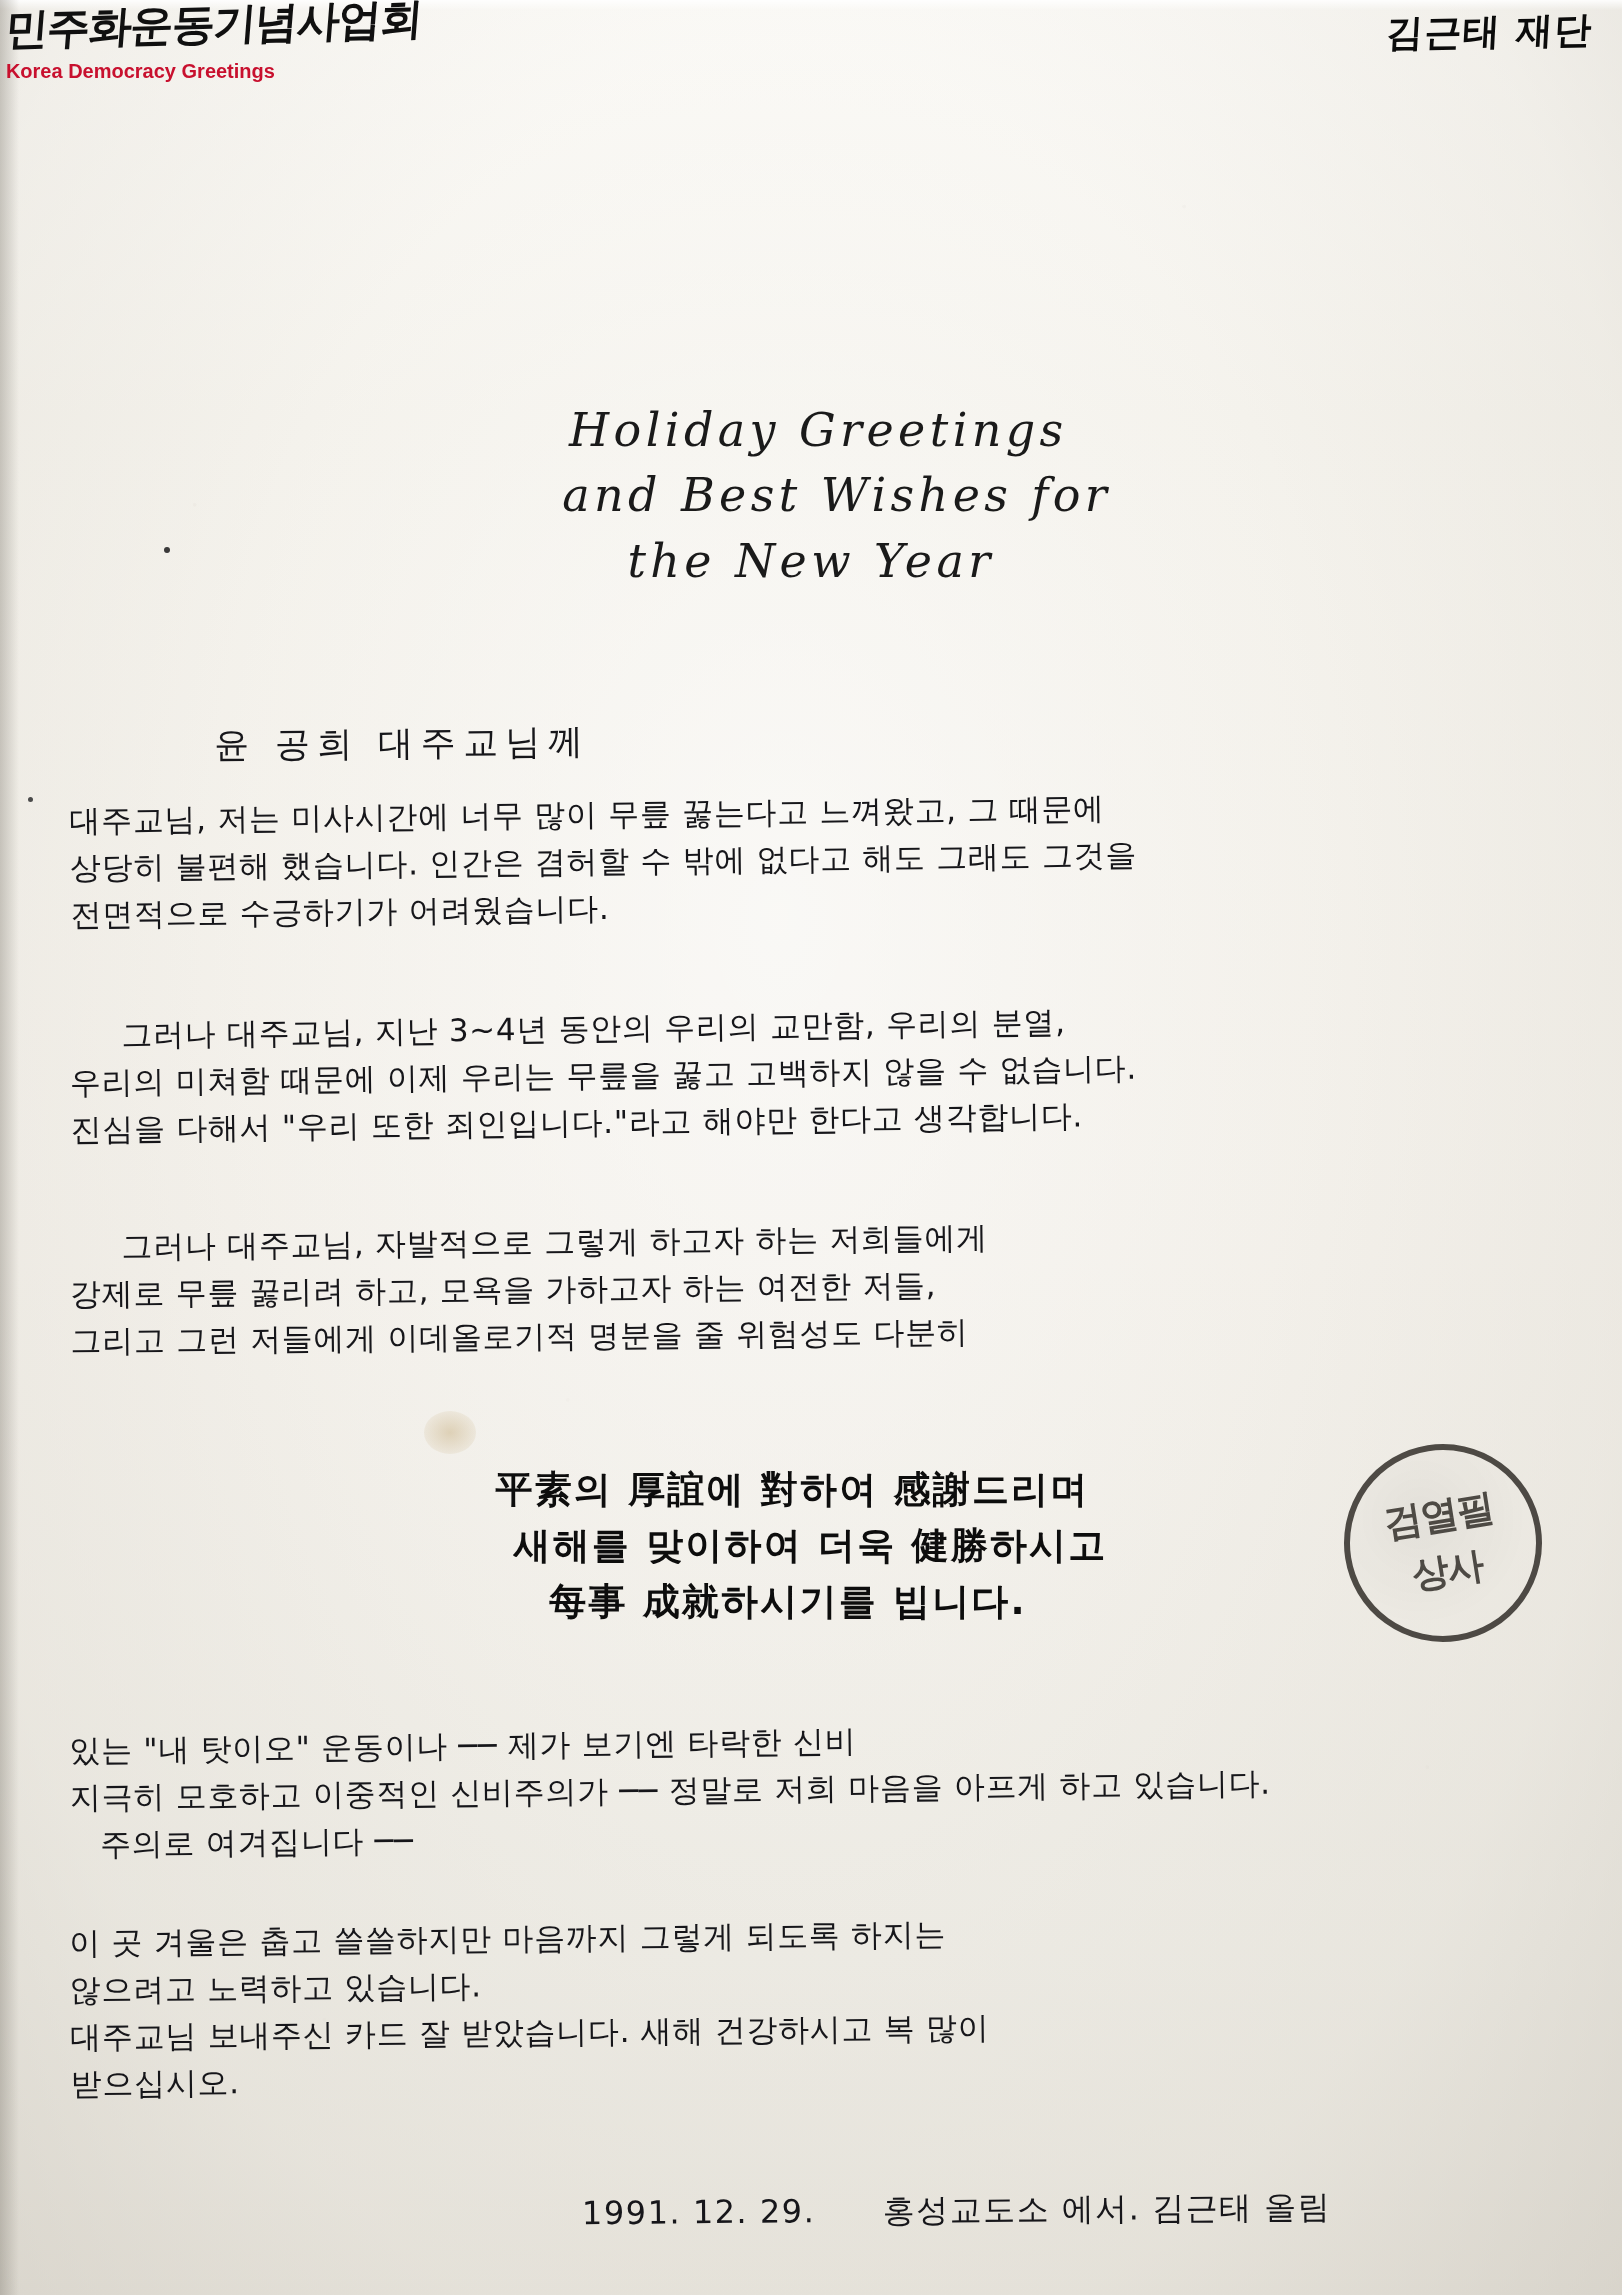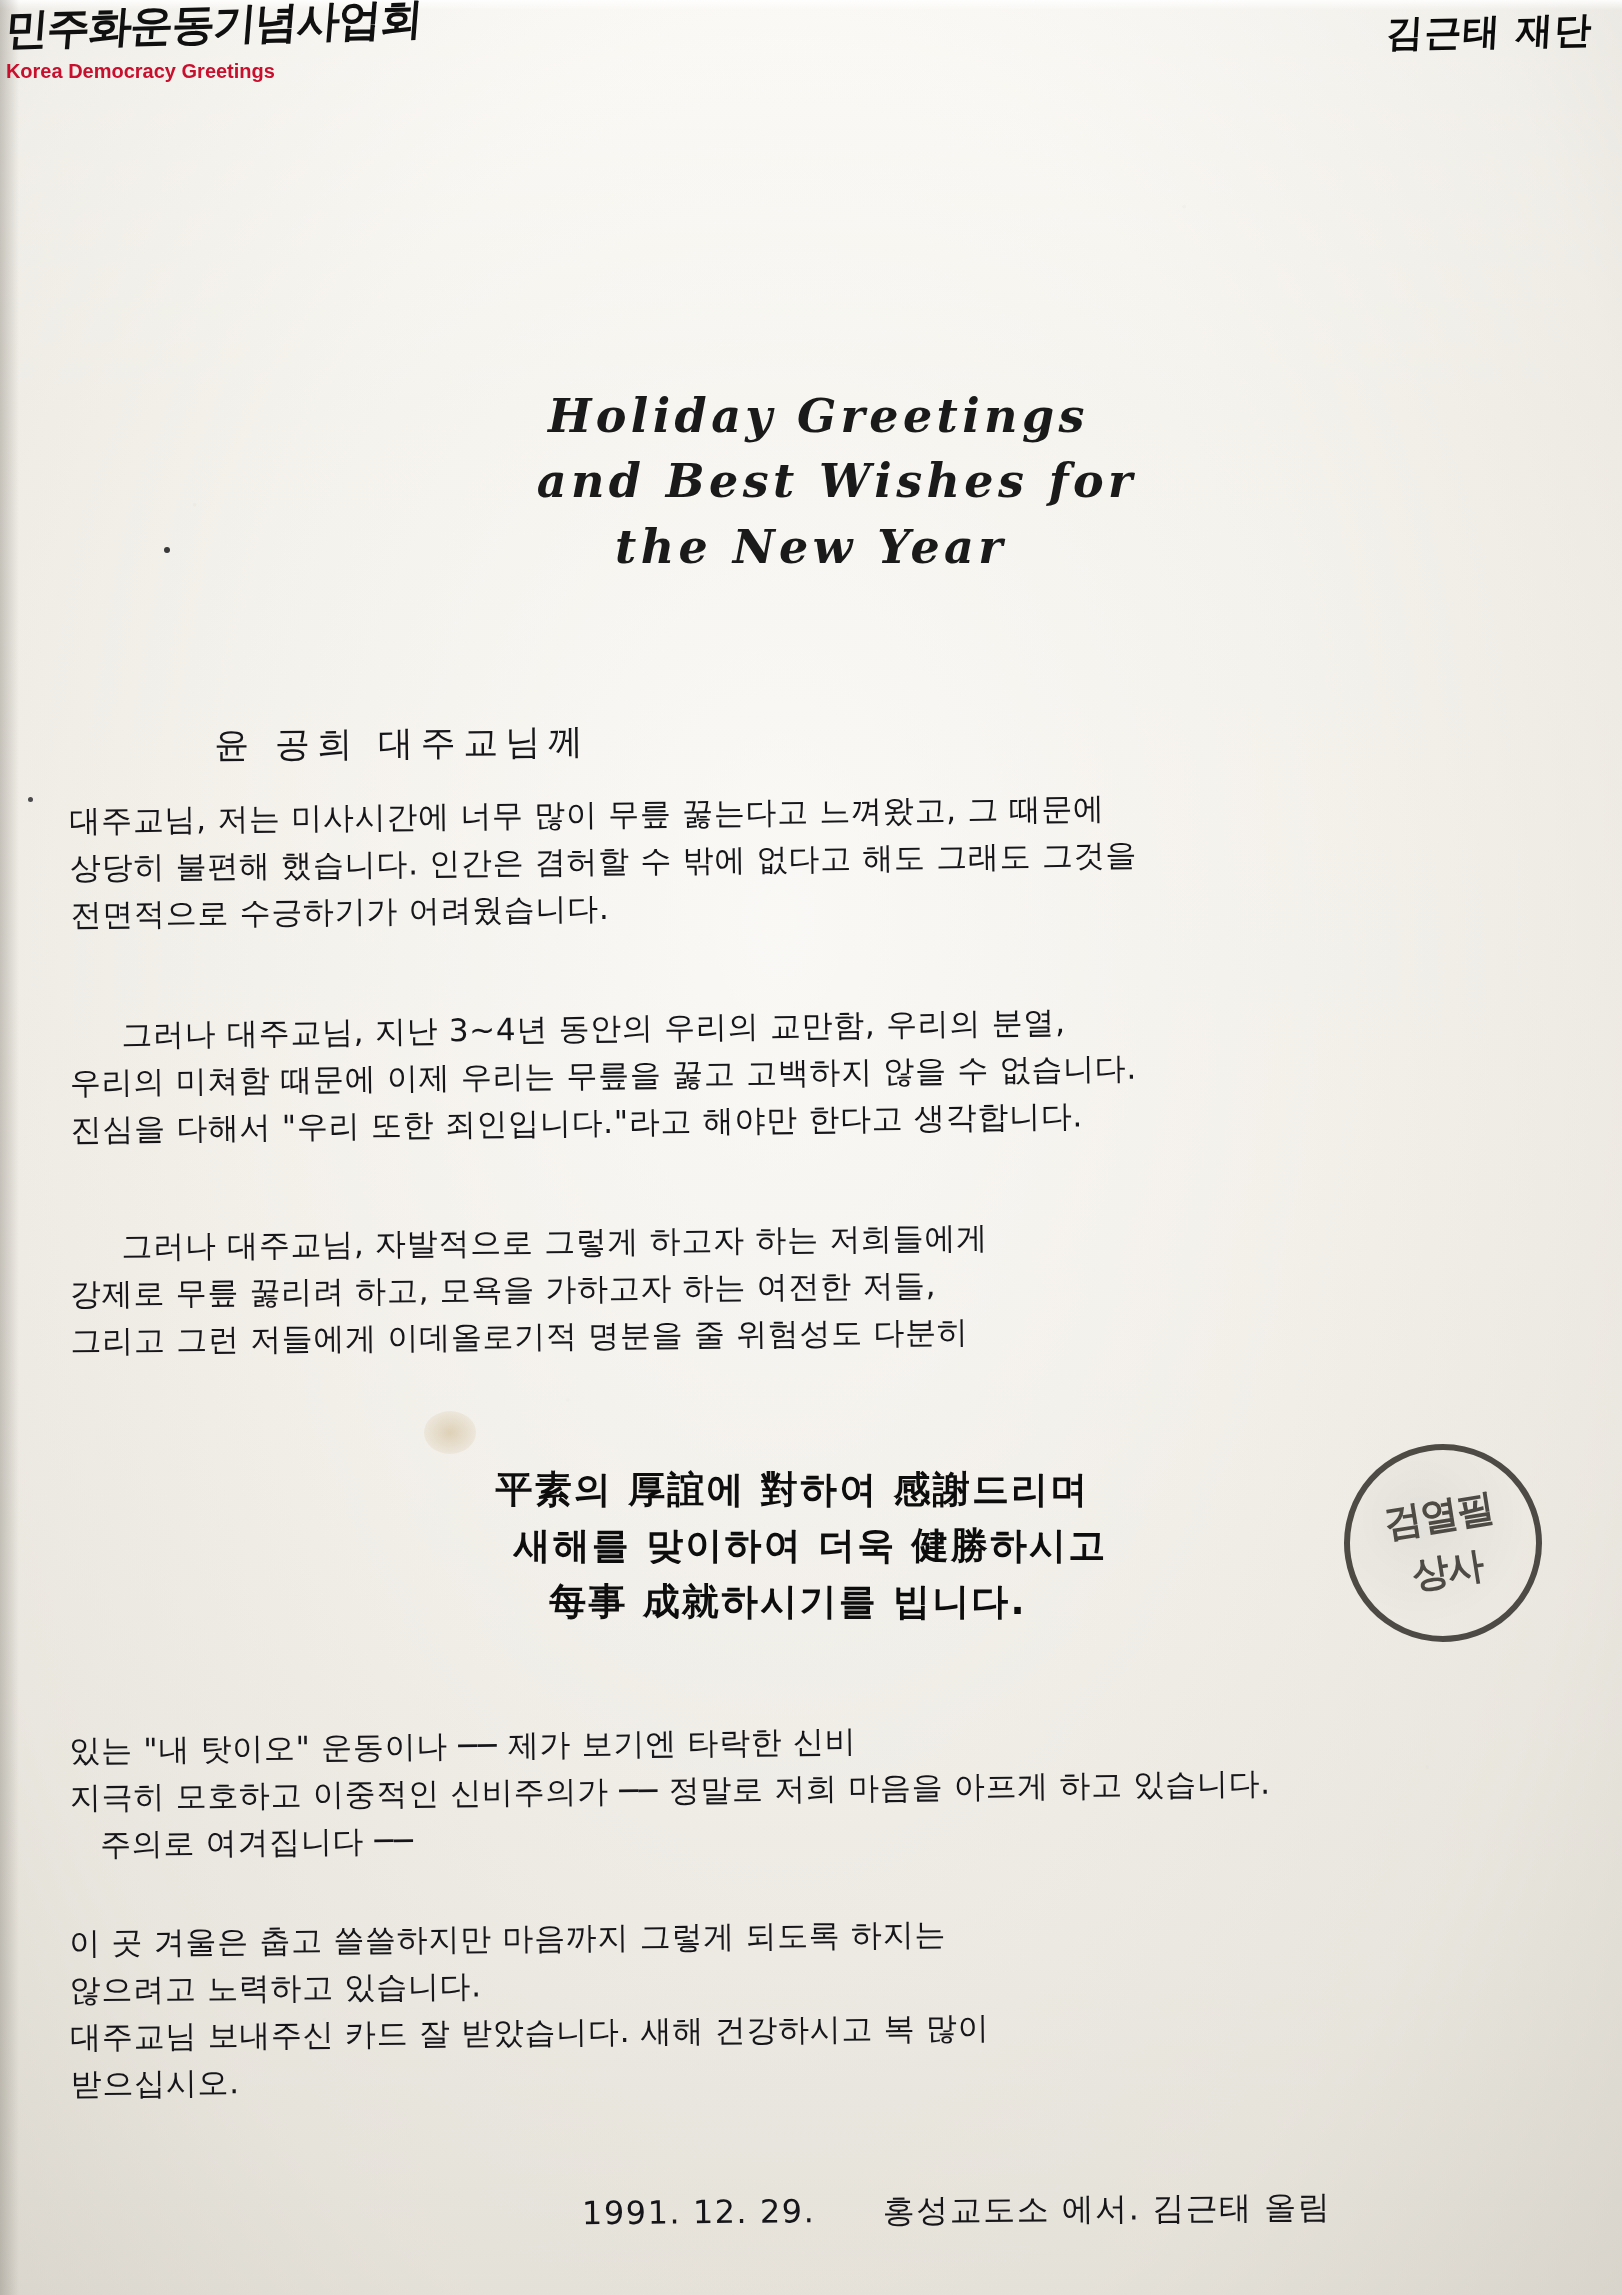--- a/index.html
+++ b/index.html
@@ -87,26 +87,25 @@
     letter-spacing: 1.5px;
     transform: rotate(-1deg) skewX(-4deg);
     white-space: nowrap;
   }
 
   
   .greeting {
     position: absolute;
     left: 0;
     right: 0;
-    top: 384px;
+    top: 398px;
     text-align: center;
     font-family: "DejaVu Serif", serif;
     font-style: italic;
     color: #1a1a1a;
-    font-weight: bold;
   }
   .greeting div {
     font-size: 46px;
     letter-spacing: 4.4px;
     line-height: 1.42;
     white-space: nowrap;
   }
   .greeting .g1 { padding-left: 14.7px; }
   .greeting .g2 { padding-left: 7.4px; margin-left: 44px; }
   .greeting .g3 { padding-left: 0px; }

